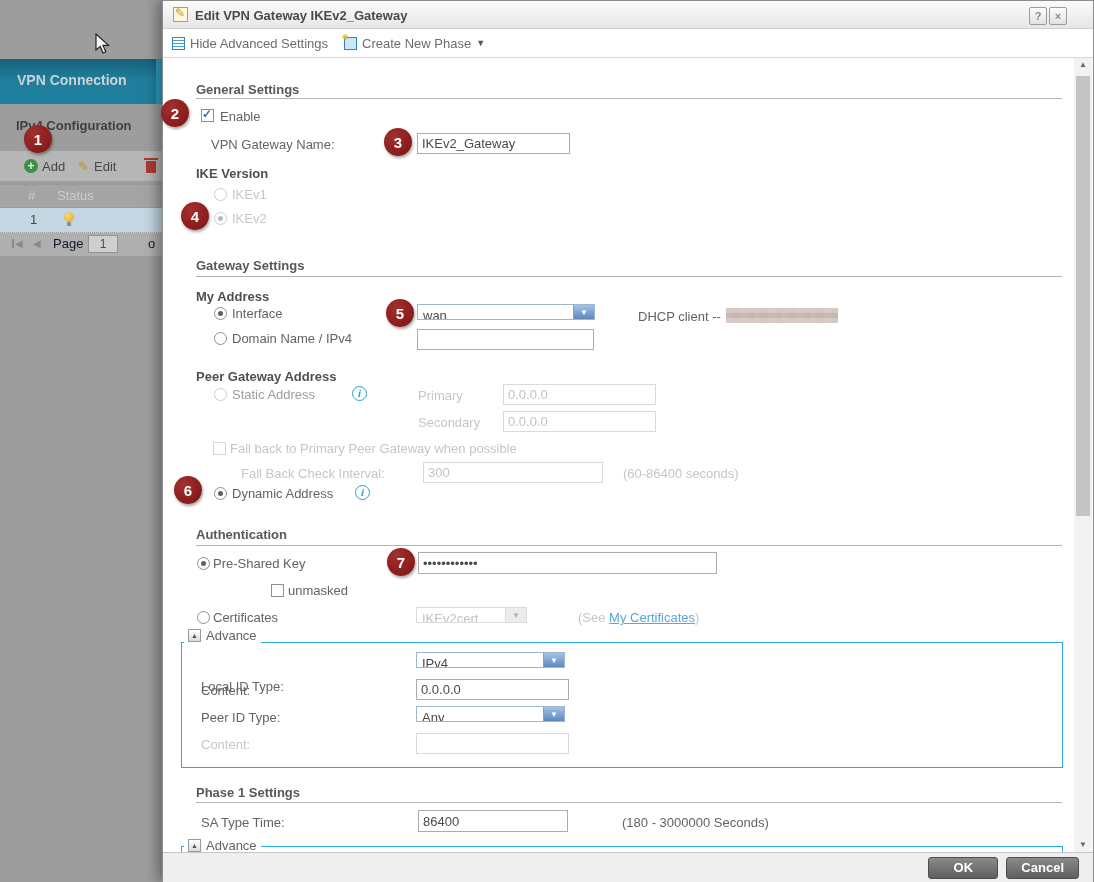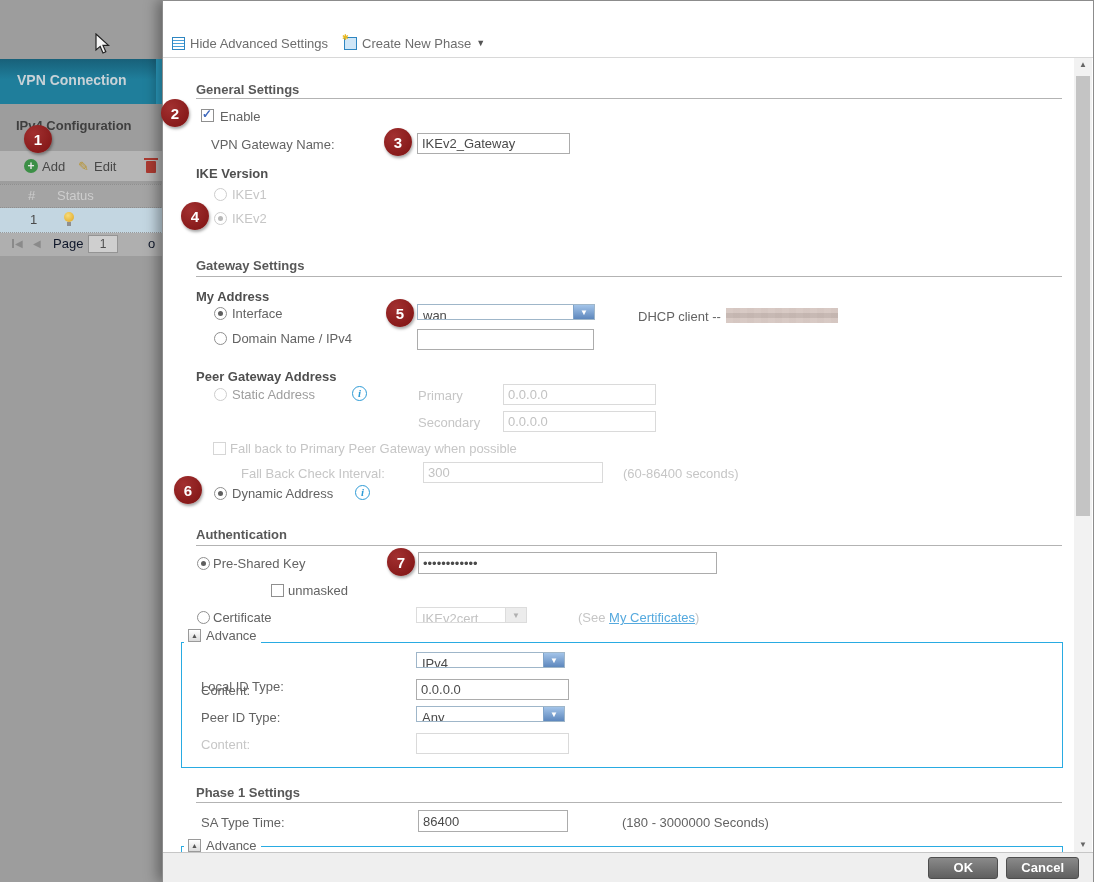--- a/index.html
+++ b/index.html
@@ -153,20 +153,26 @@
   <div class="pg-box">1</div>
   <div class="pg-label" style="left:148px;">o</div>
 
   <svg id="cursor" width="16" height="22" viewBox="0 0 16 22">
     <polygon points="1,1 1,17 5.2,13.4 8,20 10.8,18.8 8,12.4 13.5,12.4" fill="#f5f5f5" stroke="#222" stroke-width="1.2"></polygon>
   </svg>
 </div>
 
 <div id="dialog">
 
+  <div class="titlebar">
+    <div class="title-icon"></div>
+    <div class="title-text">Edit VPN Gateway IKEv2_Gateway</div>
+    <div class="win-btn" style="right:46px;">?</div>
+    <div class="win-btn" style="right:26px;">×</div>
+  </div>
 
   <div class="toolbar">
     <div class="tb-item">
       <span class="ico-list"></span>
       <span>Hide Advanced Settings</span>
     </div>
     <div class="tb-item">
       <span class="ico-newobj"></span>
       <span>Create New Phase</span>
       <span class="caret">▼</span>
@@ -230,21 +236,21 @@
     <div class="hr" style="left:32px; top:487px;"></div>
 
     <span class="radio on" style="left:33px; top:499px;"></span>
     <span class="lbl" style="left:49px; top:498px;">Pre-Shared Key</span>
     <input class="inp" style="left: 254px; top: 494px; width: 299px; height: 22px;" value="••••••••••••">
 
     <span class="cb" style="left:107px; top:526px;"></span>
     <span class="lbl" style="left:124px; top:525px;">unmasked</span>
 
     <span class="radio" style="left:33px; top:553px;"></span>
-    <span class="lbl" style="left:49px; top:552px;">Certificate</span>
+    <span class="lbl" style="left:49px; top:552px;">Certificates</span>
     <div class="sel dis" style="left:252px; top:549px; width:111px;">
       <span class="v">IKEv2cert</span>
       <span class="ar">▼</span>
     </div>
     <span class="note dis" style="left:414px; top:552px;">
       <span>(See</span>
       <a class="link">My Certificates</a><span>)</span>
     </span>
 
     <div class="fieldset" style="left:17px; top:584px; width:882px; height:126px;"></div>

